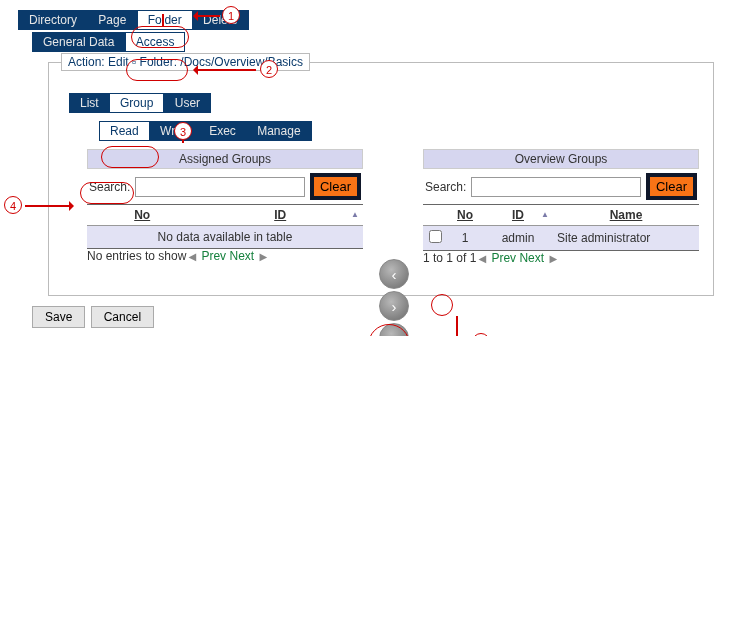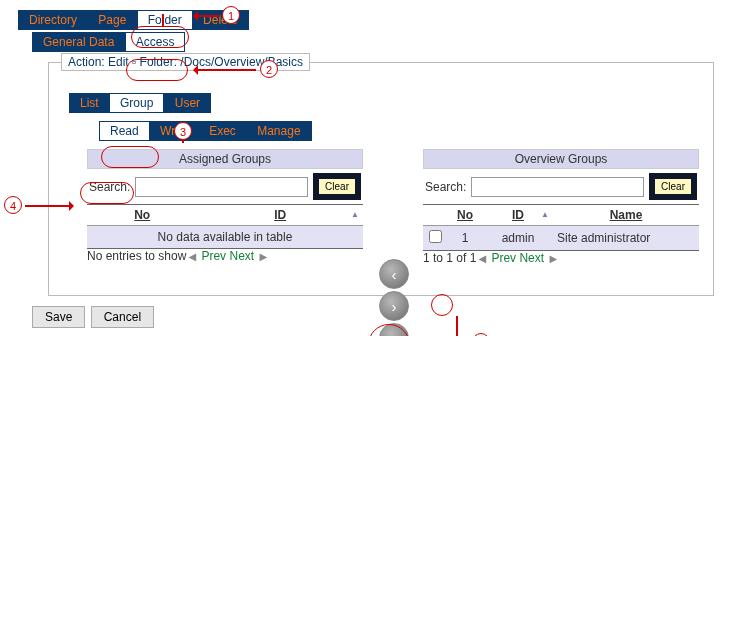--- a/index.html
+++ b/index.html
@@ -11,21 +11,21 @@
     background: #fff;
     width: 742px;
     color: #333;
   }
   
   .tab-row { margin: 2px 0 2px 10px; }
   .tab-row2 { margin: 2px 0 6px 24px; }
   .tab {
     display: inline-block;
     background: #0a3a6b;
-    color: #f97316;
+    color: #e5e5e5;
     padding: 2px 10px;
     font-size: 12px;
     border: 1px solid #0a3a6b;
     cursor: pointer;
     margin-right: -4px;
   }
   .tab.active {
     background: #fff;
     color: #0a3a6b;
     border: 1px solid #0a3a6b;
@@ -117,24 +117,24 @@
   }
   .search-row label { font-size: 12px; }
   .search-row input {
     flex: 1;
     border: 1px solid #999;
     height: 20px;
     padding: 0 4px;
     font-size: 12px;
   }
   .clear-btn {
-    background: #fef9c3;
-    border: 6px solid #0f172a;
+    background: #f97316;
+    border: 4px solid #0f172a;
     padding: 2px 6px;
-    font-size: 10px;
+    font-size: 13px;
     cursor: pointer;
   }
   table.grid {
     width: 100%;
     border-collapse: collapse;
     font-size: 12px;
   }
   table.grid th {
     background: #fff;
     border-bottom: 1px solid #999;

